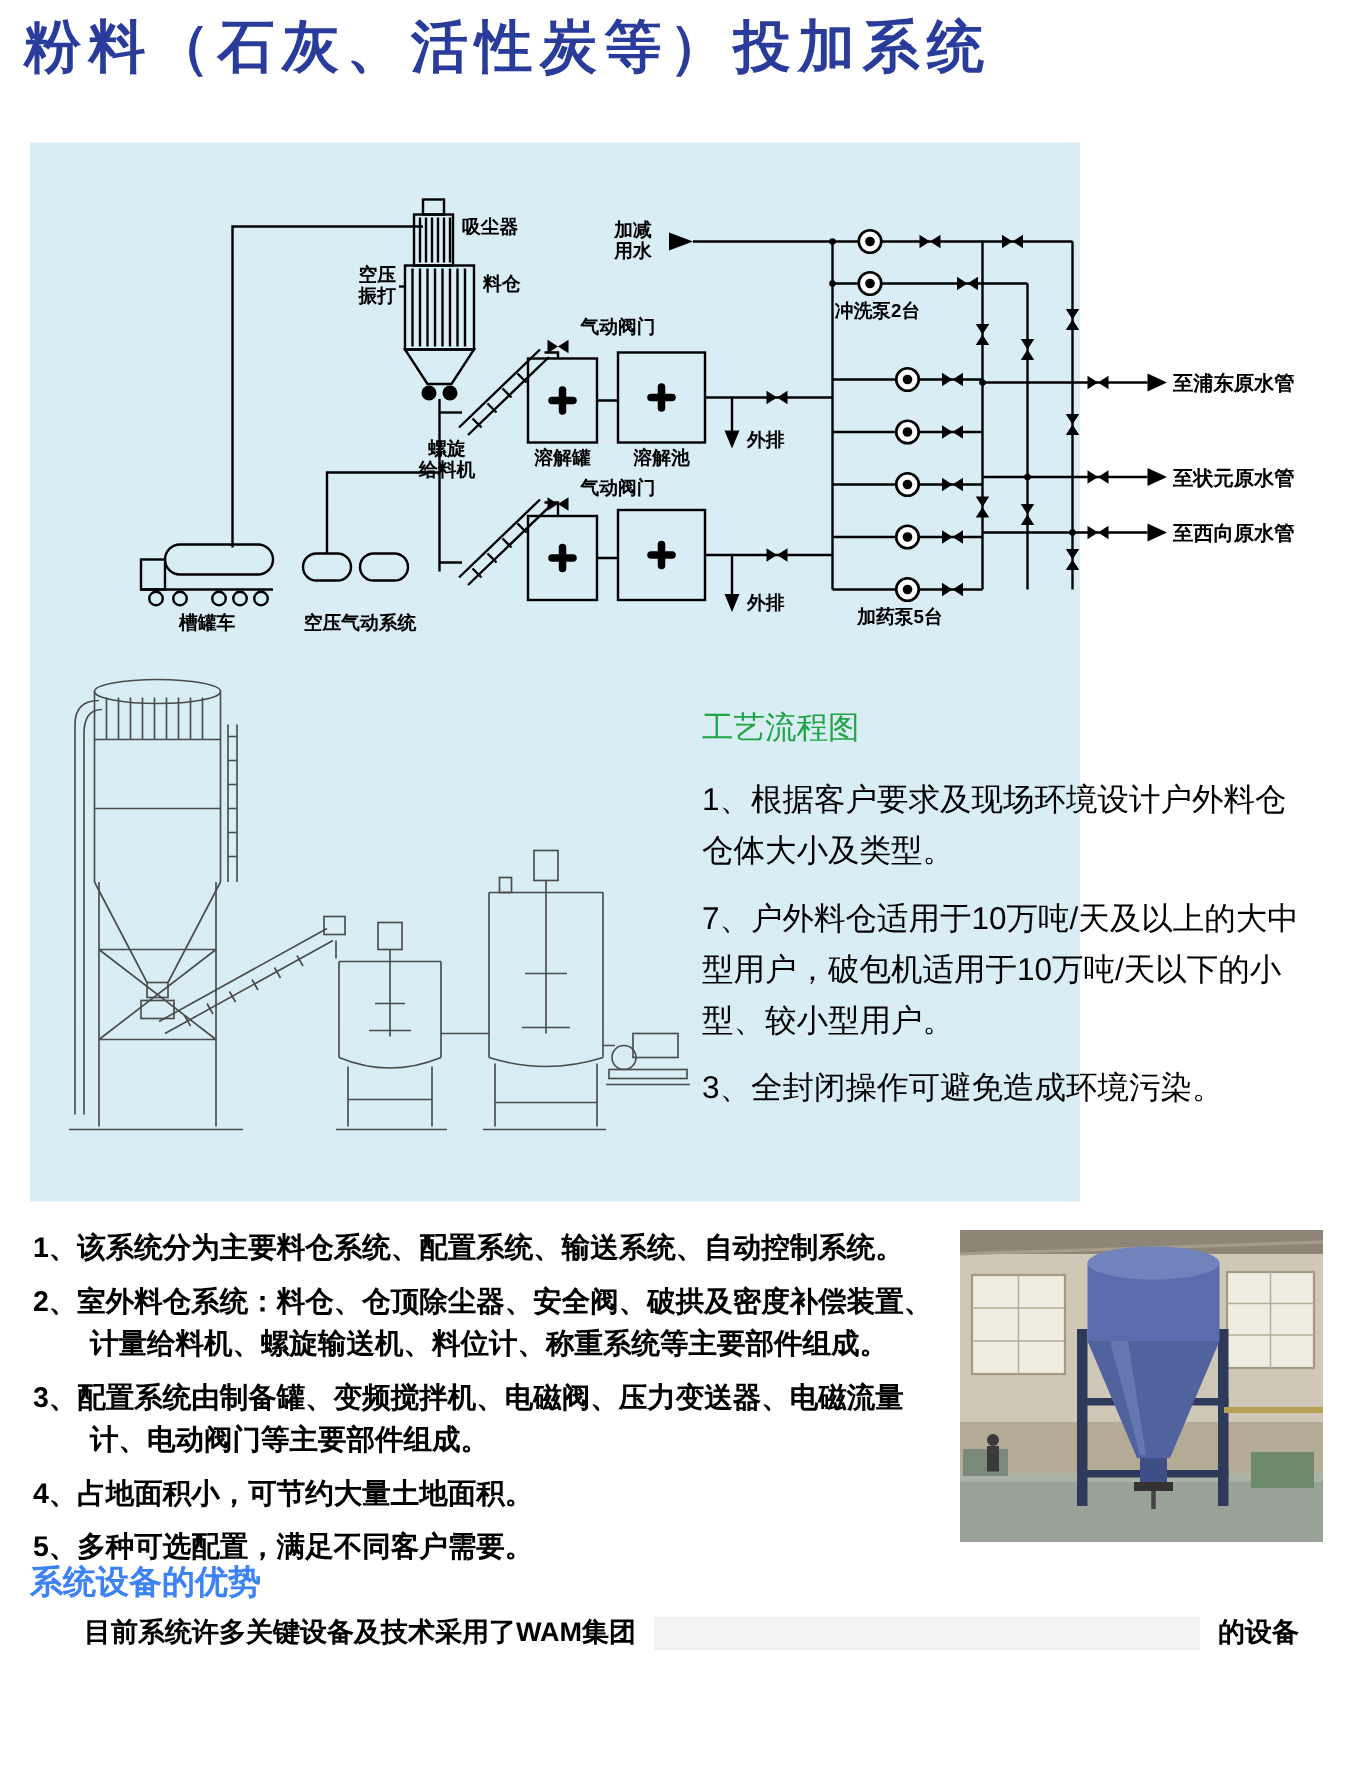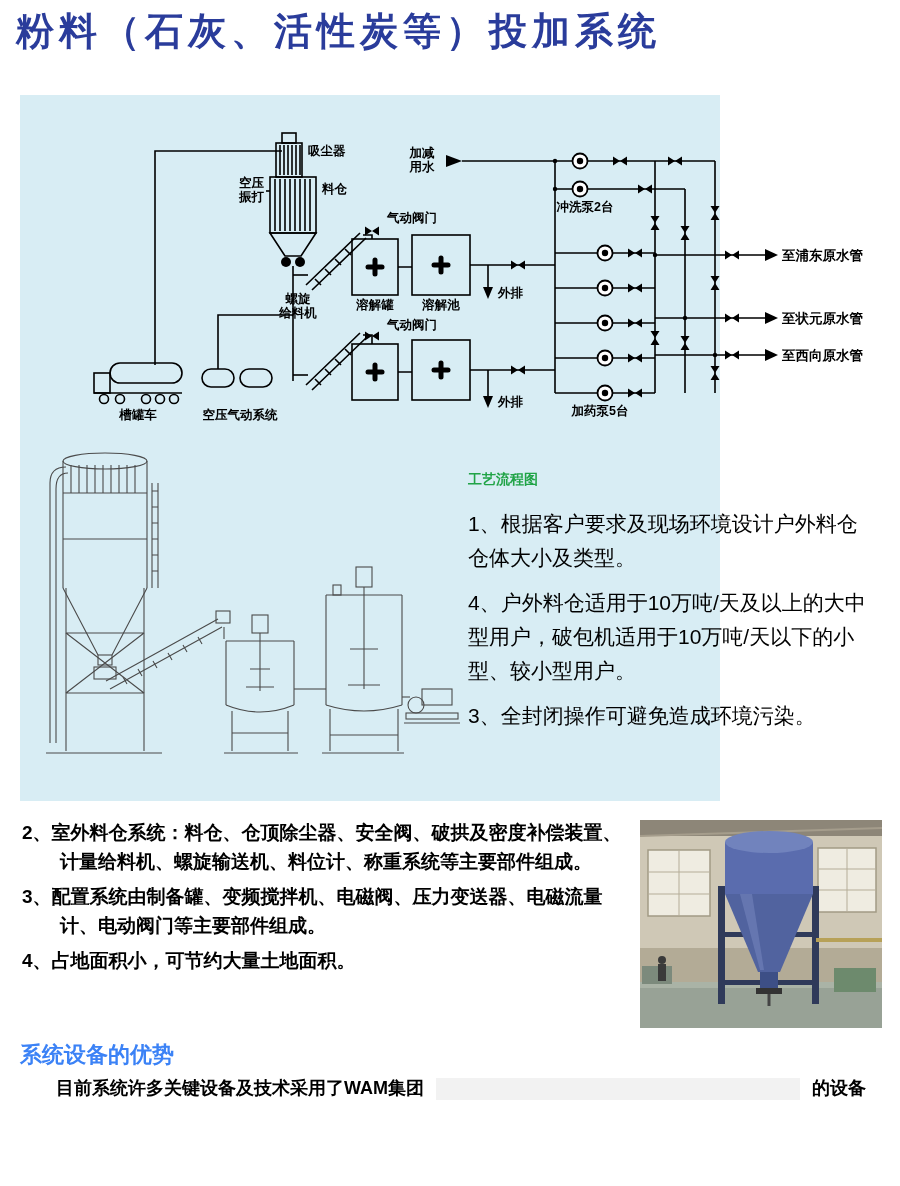--- a/index.html
+++ b/index.html
@@ -7,21 +7,21 @@
   .page { position:relative; width:900px; height:1186px; background:#fff; overflow:hidden; }
 
   .title { position:absolute; left:16px; top:6px; margin:0; font-size:38px; font-weight:bold;
            color:#2a3c9b; letter-spacing:5px;text-align:right; }
 
   .panel { position:absolute; left:20px; top:95px; width:700px; height:706px; background:#d8edf4; }
   #flow-svg  { position:absolute; left:0;   top:8px;   width:860px; height:340px; }
   #equip-svg { position:absolute; left:8px; top:348px; width:440px; height:352px; }
 
   .process { position:absolute; left:448px; top:376px; width:408px; }
-  .process h2 { margin:0 0 18px; font-size:14px; color:#21a447; font-weight:bold; }
+  .process h2 { margin:0 0 18px; font-size:21px; color:#21a447; font-weight:normal; }
   .process p  { margin:11px 0; font-size:21px; line-height:1.62; font-weight:500; }
 
   .features { position:absolute; left:22px; top:812px; width:612px; }
   .features p { margin:7px 0; font-size:19px; line-height:1.5; font-weight:600;
                 padding-left:2em; text-indent:-2em; }
 
   .photo { position:absolute; left:640px; top:820px; width:242px; height:208px; }
   .photo svg { display:block; width:100%; height:100%; }
 
   .adv-heading { position:absolute; left:20px; top:1040px; margin:0; font-size:22px;
@@ -246,29 +246,31 @@
         <rect x="378" y="270" width="52" height="6"></rect>
         <path d="M374,254 H382"></path>
 
         <path d="M18,310 H134 M196,310 H270 M294,310 H376 M376,280 H432"></path>
       </g>
     </svg>
 
     <div class="process">
       <h2>工艺流程图</h2>
       <p>1、根据客户要求及现场环境设计户外料仓仓体大小及类型。</p>
-      <p>4、户外料仓适用于10万吨/天及以上的大中型用户，破包机适用于10万吨/天以下的小型、较小型用户。</p>
+      <p>7、户外料仓适用于10万吨/天及以上的大中型用户，破包机适用于10万吨/天以下的小型、较小型用户。</p>
       <p>3、全封闭操作可避免造成环境污染。</p>
     </div>
   </div>
 
   <div class="features">
+    <p>1、该系统分为主要料仓系统、配置系统、输送系统、自动控制系统。</p>
     <p>2、室外料仓系统：料仓、仓顶除尘器、安全阀、破拱及密度补偿装置、计量给料机、螺旋输送机、料位计、称重系统等主要部件组成。</p>
     <p>3、配置系统由制备罐、变频搅拌机、电磁阀、压力变送器、电磁流量计、电动阀门等主要部件组成。</p>
     <p>4、占地面积小，可节约大量土地面积。</p>
+    <p>5、多种可选配置，满足不同客户需要。</p>
   </div>
 
   <div class="photo">
     <svg viewBox="0 0 242 208">
       <rect width="242" height="208" fill="#cfc8b6"></rect>
       <rect width="242" height="16" fill="#8d8678"></rect>
       <path d="M0,16 L242,8" stroke="#a59d8c" stroke-width="2"></path>
 
       <g fill="#efece1" stroke="#a29a85" stroke-width="1.5">
         <rect x="8" y="30" width="62" height="66"></rect>

